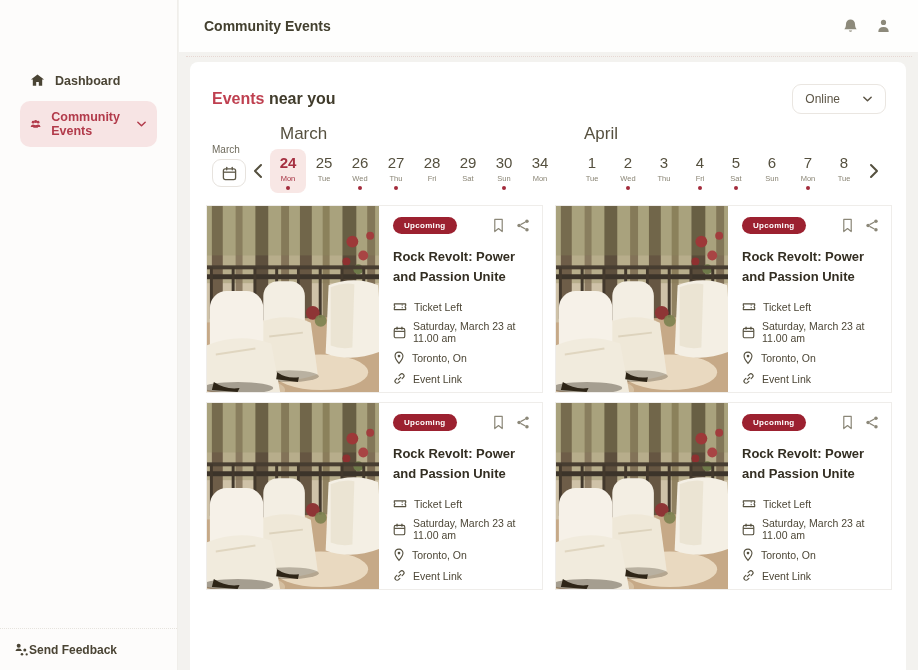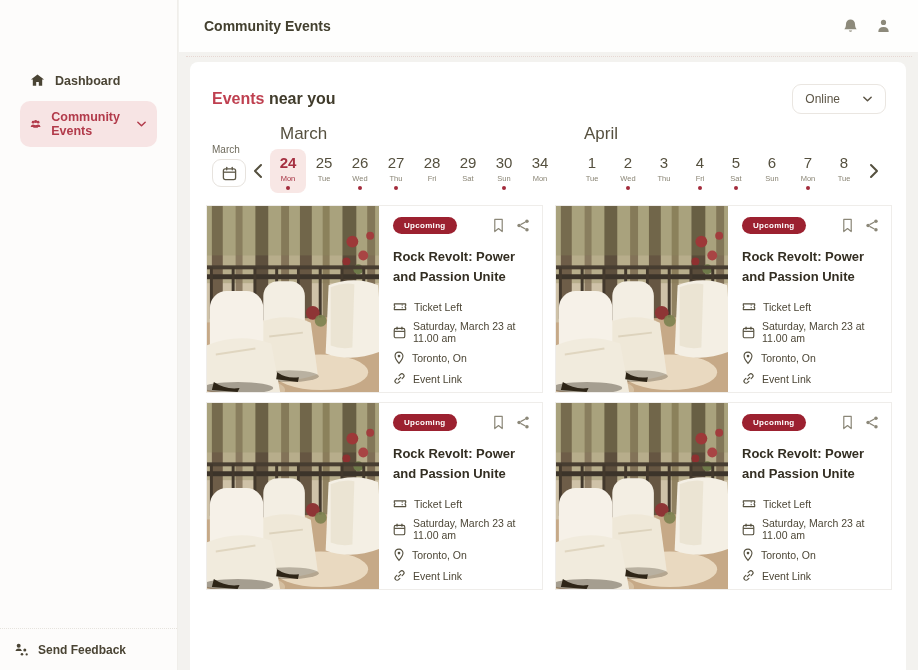--- a/index.html
+++ b/index.html
@@ -10,21 +10,21 @@
   }
   
   .sidebar { position:absolute; left:0; top:0; width:178px; height:670px;
     background:#fdfcfb; border-right:1px solid #f0eeea; display:flex; flex-direction:column; }
   .side-nav { margin-top:64px; padding:0 20px; display:flex; flex-direction:column; gap:4px; }
   .nav-item { display:flex; align-items:center; gap:10px; padding:9px 10px;
     border-radius:10px; font-size:12.5px; font-weight:700; color:#4a4434; cursor:pointer; }
   .nav-item.active { background:#f7e4e4; color:#b23b4b; }
   .nav-item .chev { margin-left:auto; display:flex; }
   .sidebar-footer { margin-top:auto; border-top:1px dotted #e6e3dd; padding:13px 14px;
-    display:flex; gap:9px; align-items:center; font-size:12px; font-weight:700; color:#4a4434; cursor:pointer; }
+    display:flex; align-items:center; font-size:12px; font-weight:700; color:#4a4434; cursor:pointer; }
   
   .header { position:absolute; left:179px; top:0; width:739px; height:52px;
     background:#fefefd; display:flex; align-items:center; }
   .header-title { margin-left:25px; font-size:14px; font-weight:700; color:#43402f; }
   .header-icons { margin-left:auto; margin-right:26px; display:flex; gap:16px; align-items:center; color:#8d8a7b; }
   .header-icons span { display:flex; cursor:pointer; }
   .top-divider { position:absolute; left:186px; top:56px; width:726px; border-top:1px dotted #e7d8d3; }
   
   .main { position:absolute; left:190px; top:62px; width:716px; height:608px;
     background:#fff; border-radius:8px 8px 0 0; padding:14px 14px 0; }

